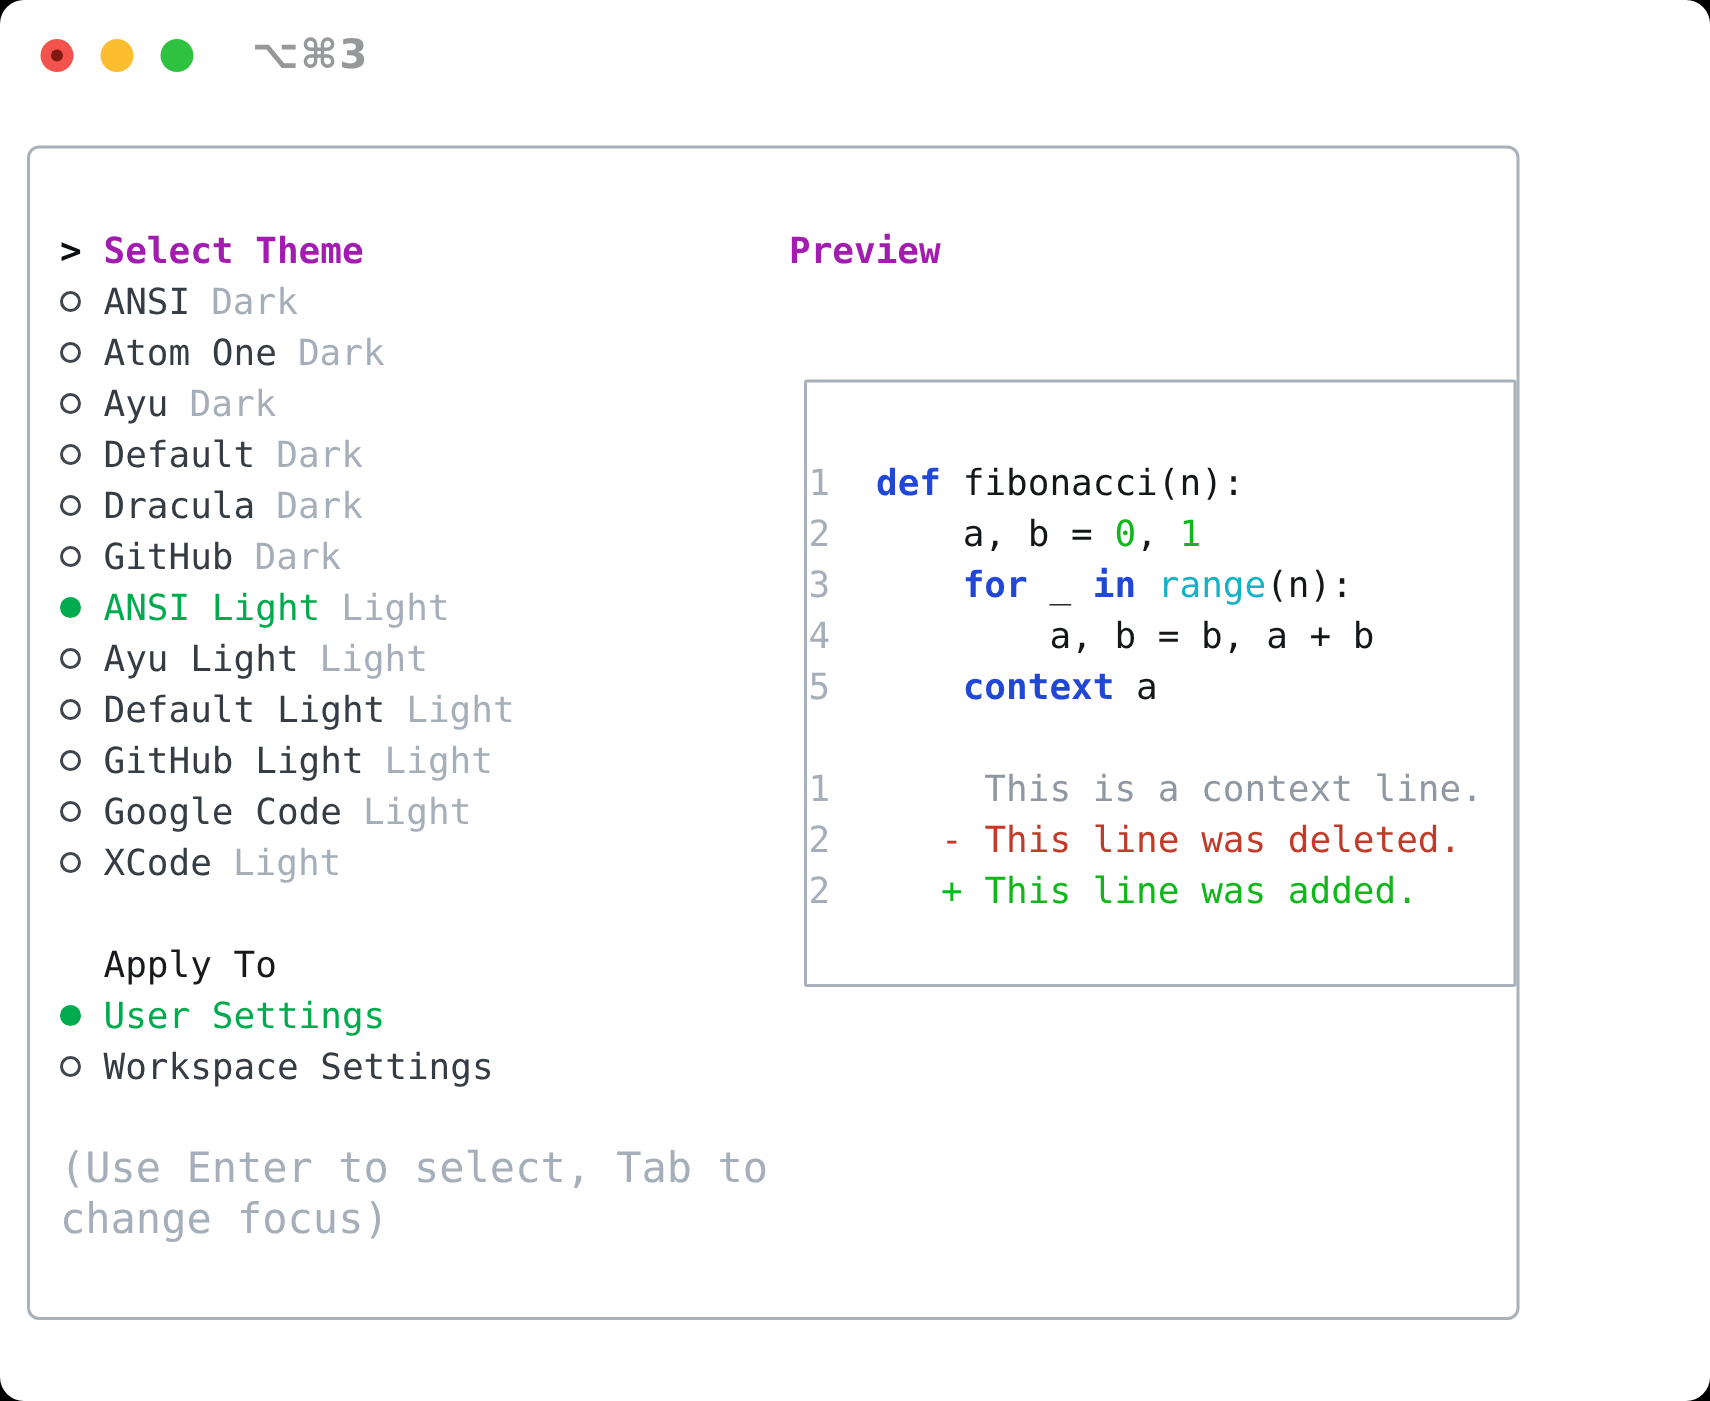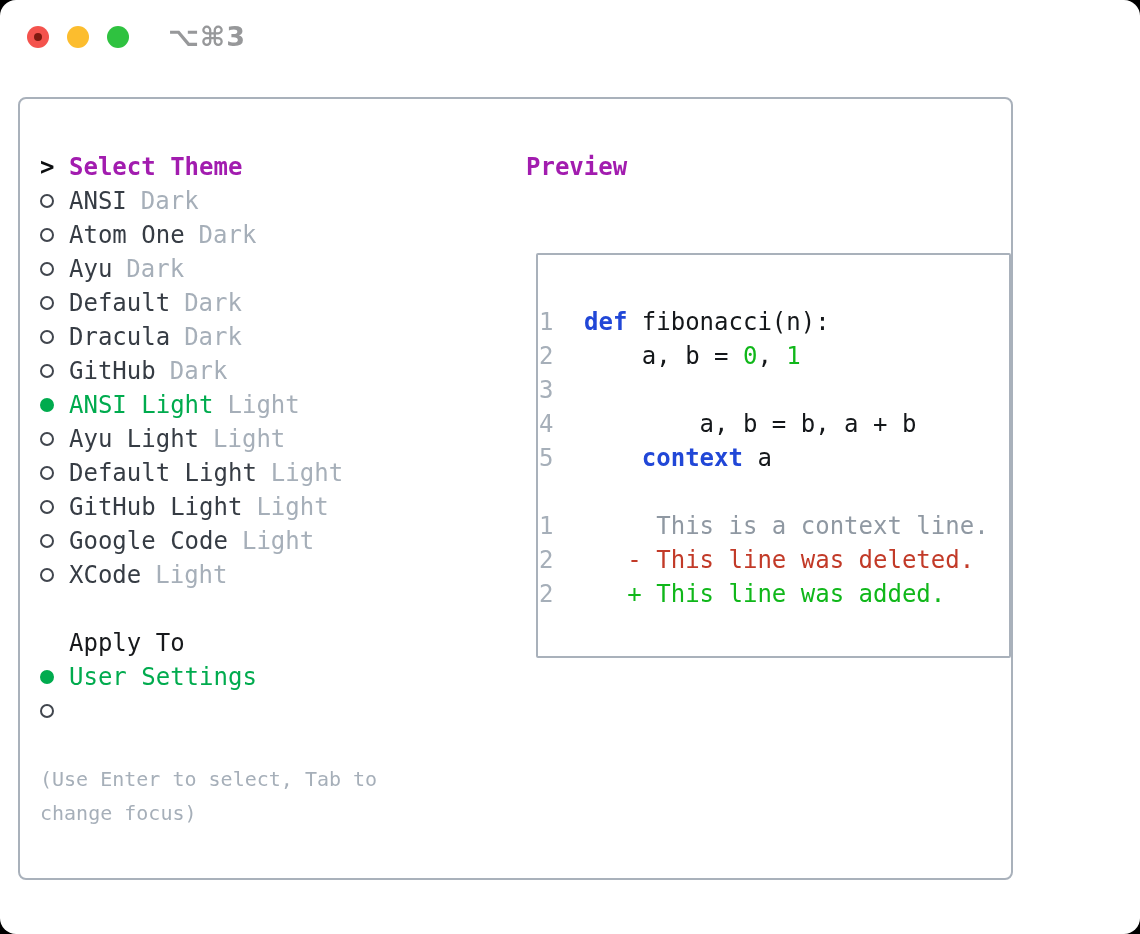--- a/index.html
+++ b/index.html
@@ -39,21 +39,21 @@
   .plain-title{font-weight:400;color:#17191c;}
   .radio{
     width:14px;height:14px;border-radius:50%;box-sizing:border-box;
     border:2px solid #41464e;background:transparent;
   }
   .radio.sel{border-color:var(--selected-green);background:var(--selected-green);}
   .label{white-space:pre;text-align:center;}
   .label.sel-text{color:var(--selected-green);}
   .badge{color:var(--muted-gray);margin-left:14px;white-space:pre;}
   .left-col{position:absolute;left:20px;top:51px;}
-  .help-line{height:34px;line-height:34px;font-size:20px;color:var(--muted-gray);white-space:pre;}
+  .help-line{height:34px;line-height:34px;font-size:28px;color:var(--muted-gray);white-space:pre;}
   
   .right-col{position:absolute;left:482px;top:51px;margin-left:24px;}
   .preview-box{
     position:absolute;left:10px;top:103px;width:475px;height:405px;
     box-sizing:border-box;border:2px solid var(--frame-gray);border-radius:2px;background:#fff;
     padding:50px 0 0 1px;overflow:hidden;
   }
   .cl{height:34px;display:flex;align-items:center;font-size:24px;}
   .ln{width:45px;flex:0 0 45px;color:var(--muted-gray);white-space:pre;}
   .ct{white-space:pre;color:var(--code-plain);}
@@ -179,20 +179,21 @@
           <div class="row">
             <span class="slot">
               <span class="radio sel"></span>
             </span>
             <span class="label sel-text">User Settings</span>
           </div>
           <div class="row">
             <span class="slot">
               <span class="radio"></span>
             </span>
+            <span class="label">Workspace Settings</span>
           </div>
         </div>
       <div class="spacer"></div>
       <div class="help-line">(Use Enter to select, Tab to</div>
       <div class="help-line">change focus)</div>
     </div>
 
     <div class="right-col">
       <div class="row">
         <span class="section-title">Preview</span>
@@ -202,20 +203,21 @@
             <div class="cl">
               <span class="ln">1</span>
               <span class="ct"><span class="c-kw">def</span><span class="c-plain"> fibonacci(n):</span></span>
             </div>
             <div class="cl">
               <span class="ln">2</span>
               <span class="ct"><span class="c-plain">    a, b = </span><span class="c-num">0</span><span class="c-plain">, </span><span class="c-num">1</span></span>
             </div>
             <div class="cl">
               <span class="ln">3</span>
+              <span class="ct"><span class="c-plain">    </span><span class="c-kw">for</span><span class="c-plain"> _ </span><span class="c-kw">in</span><span class="c-plain"> </span><span class="c-fn">range</span><span class="c-plain">(n):</span></span>
             </div>
             <div class="cl">
               <span class="ln">4</span>
               <span class="ct"><span class="c-plain">        a, b = b, a + b</span></span>
             </div>
             <div class="cl">
               <span class="ln">5</span>
               <span class="ct"><span class="c-plain">    </span><span class="c-kw">context</span><span class="c-plain"> a</span></span>
             </div>
           </div>

